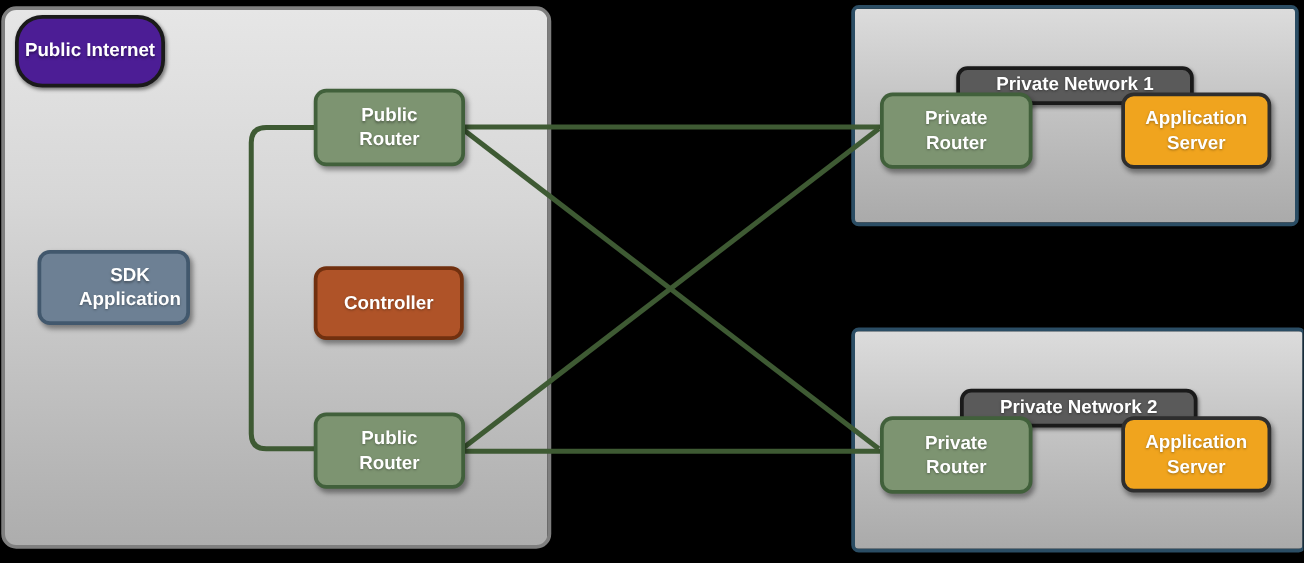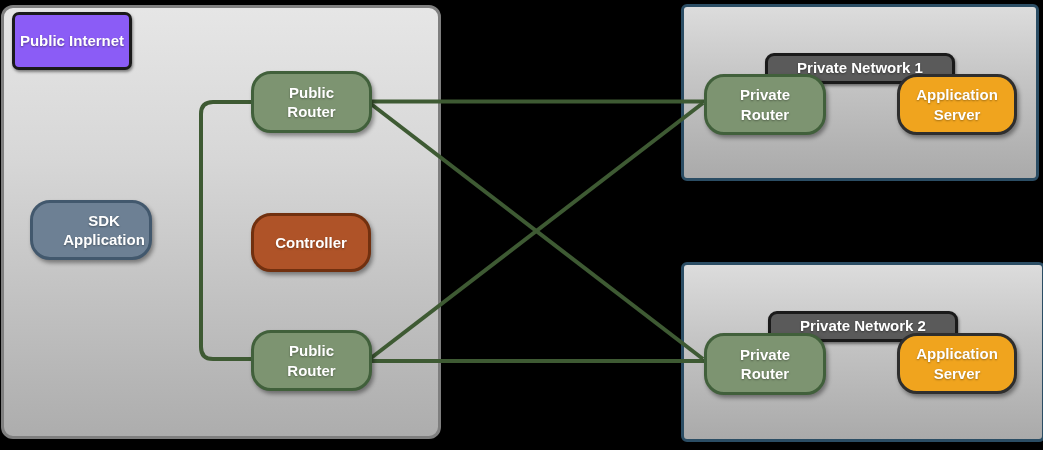--- a/index.html
+++ b/index.html
@@ -28,44 +28,44 @@
     background:linear-gradient(180deg,#dcdcdc 0%,#c6c6c6 40%,#aaaaaa 100%);
   }
   #private-network-1-box{left:681px;top:4px;width:358px;height:177px;}
   #private-network-2-box{left:681px;top:262px;width:364px;height:180px;}
 
   
   .title-label{
     position:absolute;
     box-sizing:border-box;
     display:flex;align-items:center;justify-content:center;
-    background:#8b5cf6;
+    background:#4c1d95;
     border:3px solid #1a1a1a;
-    border-radius:7px;
+    border-radius:22px;
     color:#fff;font-weight:bold;font-size:15px;line-height:1.25;
     text-align:center;
     text-shadow:0 1px 2px rgba(0,0,0,0.4);
     box-shadow:1px 2px 3px rgba(0,0,0,0.45);
     z-index:3;
   }
   #public-internet-label{left:12px;top:12px;width:120px;height:58px;}
   .network-label{
     left:50%;transform:translateX(-50%);
     top:7px;width:190px;height:31px;
     background:#5a5a5a;border-radius:9px;
     white-space:nowrap;
     margin-top:39px;
   }
 
   
   .node{
     position:absolute;
     box-sizing:border-box;
     display:flex;align-items:center;justify-content:center;
-    border-radius:20px;
+    border-radius:10px;
     color:#fff;font-weight:bold;font-size:15px;line-height:1.3;
     text-align:center;
     text-shadow:0 1px 2px rgba(0,0,0,0.35);
     box-shadow:2px 3px 4px rgba(0,0,0,0.4);
     z-index:3;
   }
   .node span{display:inline-block;max-width:90px;}
   .node.green{background:#7d9471;border:3px solid #41603b;}
   .node.blue{background:#6d8094;border:3px solid #42586d;}
   .node.rust{background:#af5328;border:3px solid #71300f;}

